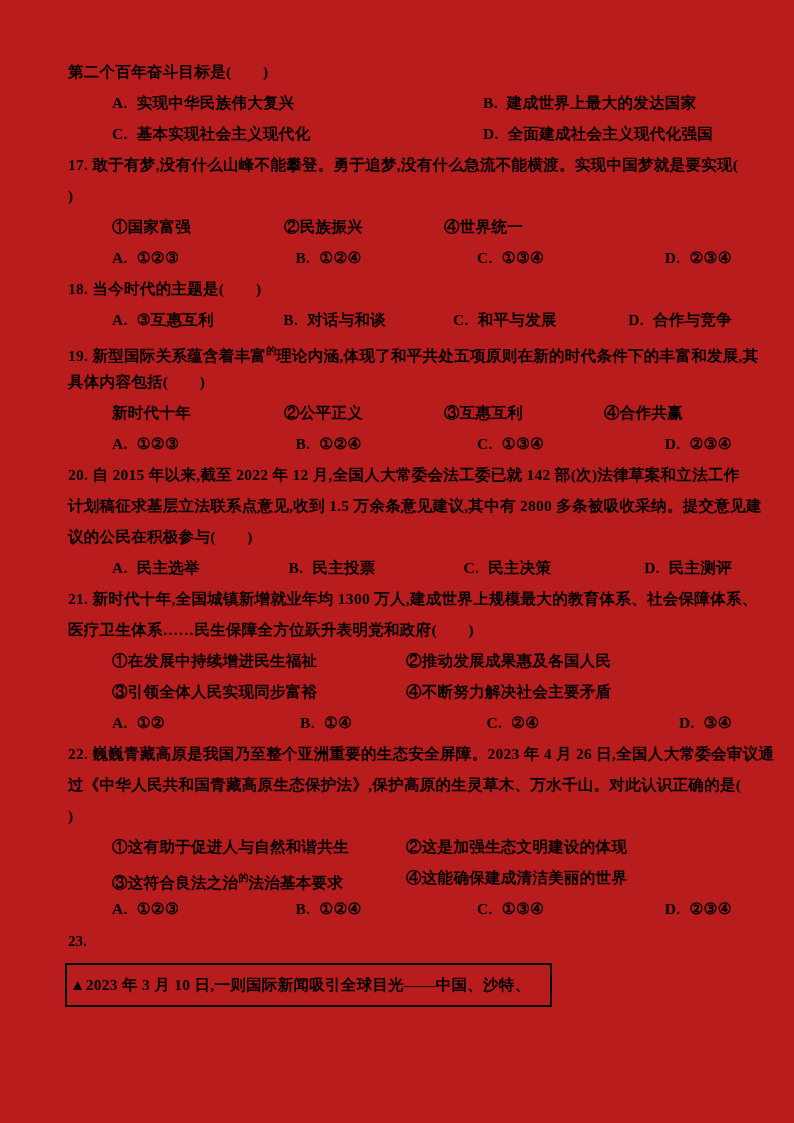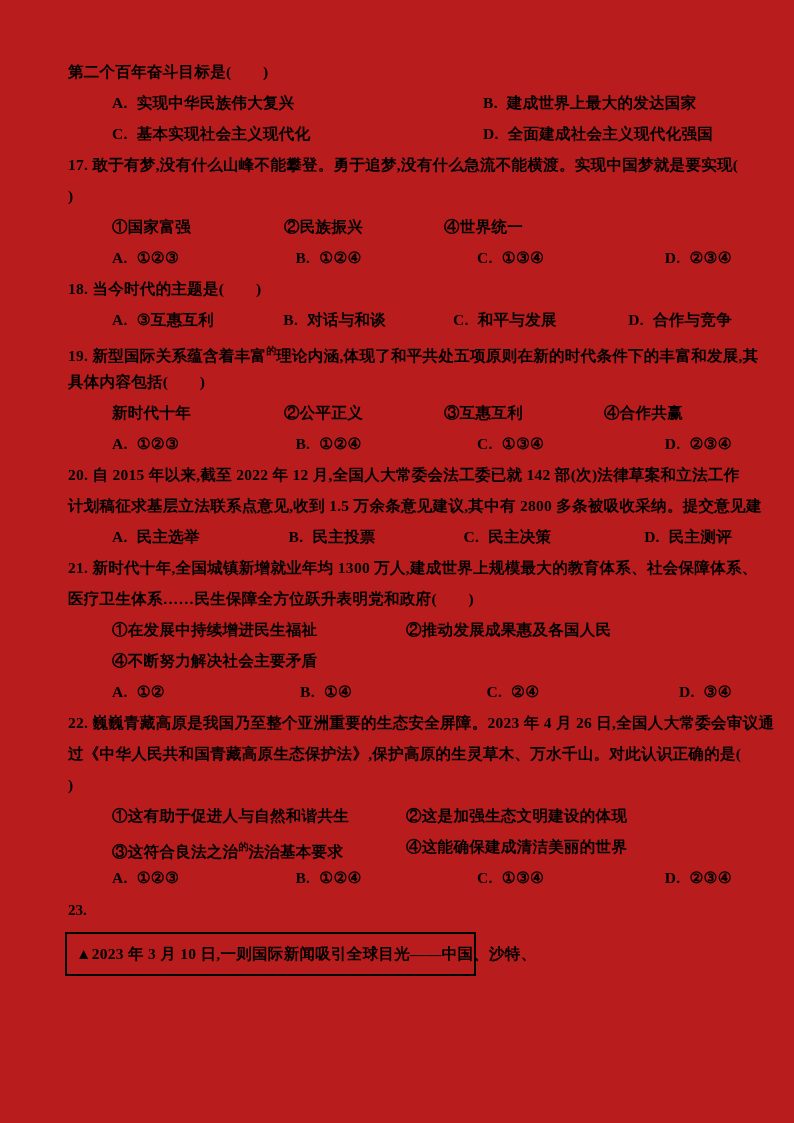--- a/index.html
+++ b/index.html
@@ -30,25 +30,25 @@
   .c2a { width: 327px; } .c2b { flex: 1; }
   
   .s4a { width: 128px; } .s4b { width: 116px; } .s4c { width: 116px; } .s4d { flex: 1; }
   
   .s2a { width: 250px; } .s2b { flex: 1; }
   .lbl { margin-right: 9px; }
   .sup { font-size: 10px; vertical-align: 7px; letter-spacing: 0; }
   .q23num { height: 26px; line-height: 26px; font-size: 15px; margin-top: 4px; }
   .newsbox {
     margin-top: 9px; margin-left: -3px;
-    width: 411px; height: 44px;
+    width: 487px; height: 44px;
     box-sizing: border-box;
     border: 2px solid #000000;
     display: flex; align-items: center;
-    padding-left: 9px;
+    padding-left: 3px;
     font-size: 15.5px;
     white-space: pre;
     letter-spacing: 0.3px;
   }
 </style>
 </head>
 <body>
 
 <div class="page">
 
@@ -94,34 +94,36 @@
   </div>
   <div class="line cols">
     <span class="cell c4a"><span class="lbl">A.</span><span>①②③</span></span>
     <span class="cell c4b"><span class="lbl">B.</span><span>①②④</span></span>
     <span class="cell c4c"><span class="lbl">C.</span><span>①③④</span></span>
     <span class="cell c4d"><span class="lbl">D.</span><span>②③④</span></span>
   </div>
 
   <div class="line">20. 自 2015 年以来,截至 2022 年 12 月,全国人大常委会法工委已就 142 部(次)法律草案和立法工作</div>
   <div class="line">计划稿征求基层立法联系点意见,收到 1.5 万余条意见建议,其中有 2800 多条被吸收采纳。提交意见建</div>
+  <div class="line">议的公民在积极参与(　　)</div>
   <div class="line cols">
     <span class="cell c4a"><span class="lbl">A.</span><span>民主选举</span></span>
     <span class="cell c4b"><span class="lbl">B.</span><span>民主投票</span></span>
     <span class="cell c4c"><span class="lbl">C.</span><span>民主决策</span></span>
     <span class="cell c4d"><span class="lbl">D.</span><span>民主测评</span></span>
   </div>
 
   <div class="line">21. 新时代十年,全国城镇新增就业年均 1300 万人,建成世界上规模最大的教育体系、社会保障体系、</div>
   <div class="line">医疗卫生体系……民生保障全方位跃升表明党和政府(　　)</div>
   <div class="line cols">
     <span class="cell s2a">①在发展中持续增进民生福祉</span>
     <span class="cell s2b">②推动发展成果惠及各国人民</span>
   </div>
   <div class="line cols">
+    <span class="cell s2a">③引领全体人民实现同步富裕</span>
     <span class="cell s2b">④不断努力解决社会主要矛盾</span>
   </div>
   <div class="line cols">
     <span class="cell c4a"><span class="lbl">A.</span><span>①②</span></span>
     <span class="cell c4b"><span class="lbl">B.</span><span>①④</span></span>
     <span class="cell c4c"><span class="lbl">C.</span><span>②④</span></span>
     <span class="cell c4d"><span class="lbl">D.</span><span>③④</span></span>
   </div>
 
   <div class="line">22. 巍巍青藏高原是我国乃至整个亚洲重要的生态安全屏障。2023 年 4 月 26 日,全国人大常委会审议通</div>

